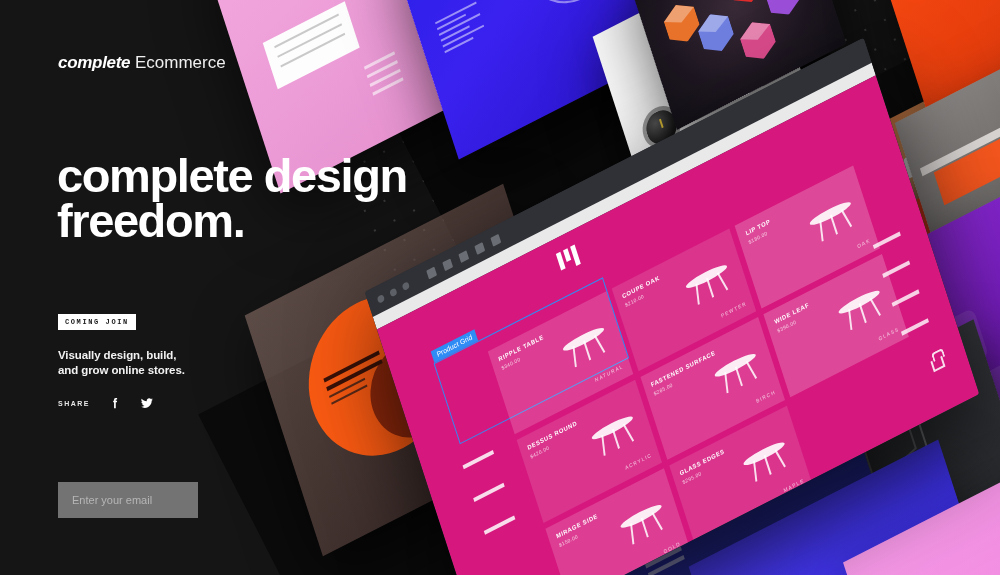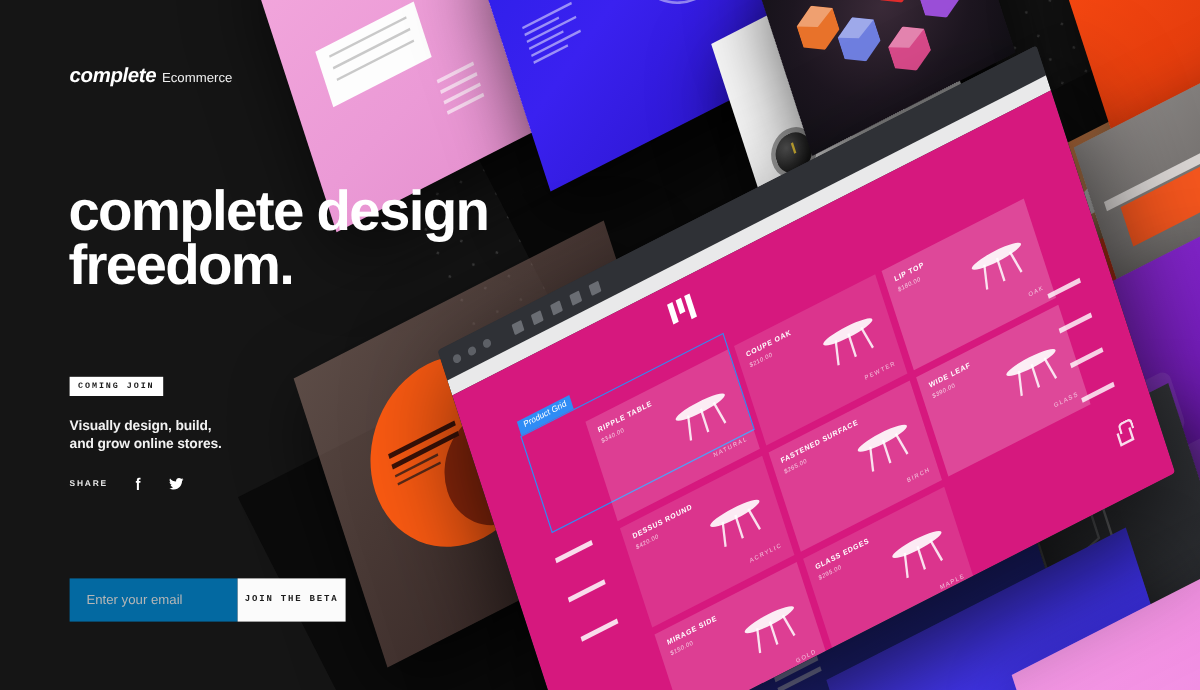--- a/index.html
+++ b/index.html
@@ -349,21 +349,21 @@
   .table-ico .l3 { left: 36px; transform: rotate(-12deg); }
 
   
   .content { position: absolute; left: 0; top: 0; width: 420px; z-index: 40; }
 
   .logo {
     position:absolute; left: 58px; top: 54px;
     font: 17px/1 "Liberation Sans", sans-serif; color:#fff; white-space:nowrap;
   }
   .logo b { font-weight: 700; font-style: italic; letter-spacing: -.3px; }
-  .logo span { font-weight: 400; font-size: 11px; color:#efefef; }
+  .logo span { font-weight: 400; font-size: 17px; color:#efefef; }
 
   .headline {
     position:absolute; left: 57px; top: 108px;
     width: 400px;
     font: 700 47px/45px "Liberation Sans", sans-serif;
     color:#fff; letter-spacing: -1.4px;
   }
 
   .badge {
     position:absolute; left: 58px; top: 314px;
@@ -389,21 +389,21 @@
   }
   .sicon { width: 14px; height: 14px; display:block; cursor:pointer; }
   .sicon svg { width:100%; height:100%; fill:#fff; }
 
   .form {
     position:absolute; left: 58px; top: 482px;
     display:flex; height: 36px;
   }
   .email-input {
     width: 140px; height: 36px;
-    background: #0369a1; border: 0;
+    background: #737373; border: 0;
     color:#e6e6e6;
     font: 11px/36px "Liberation Sans", sans-serif;
     padding: 0 14px;
     outline: none;
   }
   .email-input::placeholder { color:#b6b6b6; }
   .join-btn {
     width: 90px; height: 36px;
     background:#fbfbfb; border:0; cursor:pointer;
     color:#1c1c1c;
@@ -731,17 +731,16 @@
       </a>
       <a class="sicon">
         <svg viewBox="0 0 24 24">
             <path d="M22 5.9c-.7.3-1.5.5-2.4.6.9-.5 1.5-1.3 1.8-2.3-.8.5-1.7.8-2.6 1-.8-.8-1.9-1.3-3.1-1.3-2.3 0-4.2 1.9-4.2 4.2 0 .3 0 .6.1 1C8.1 8.9 5 7.2 2.9 4.7c-.4.6-.6 1.3-.6 2.1 0 1.5.7 2.7 1.9 3.5-.7 0-1.3-.2-1.9-.5 0 2 1.4 3.7 3.3 4.1-.3.1-.7.1-1.1.1-.3 0-.5 0-.8-.1.5 1.7 2.1 2.9 3.9 2.9-1.4 1.1-3.2 1.8-5.2 1.8H2c1.8 1.2 4 1.8 6.3 1.8 7.5 0 11.7-6.3 11.7-11.7v-.5c.8-.6 1.5-1.3 2-2.3z"></path>
           </svg>
       </a>
     </div>
 
     <form class="form">
       <input class="email-input" type="text" placeholder="Enter your email" style="">
-      <button class="join-btn" type="submit">JOIN THE BETA</button>
     </form>
 
   </div>
 </div>
 
 </body></html>

